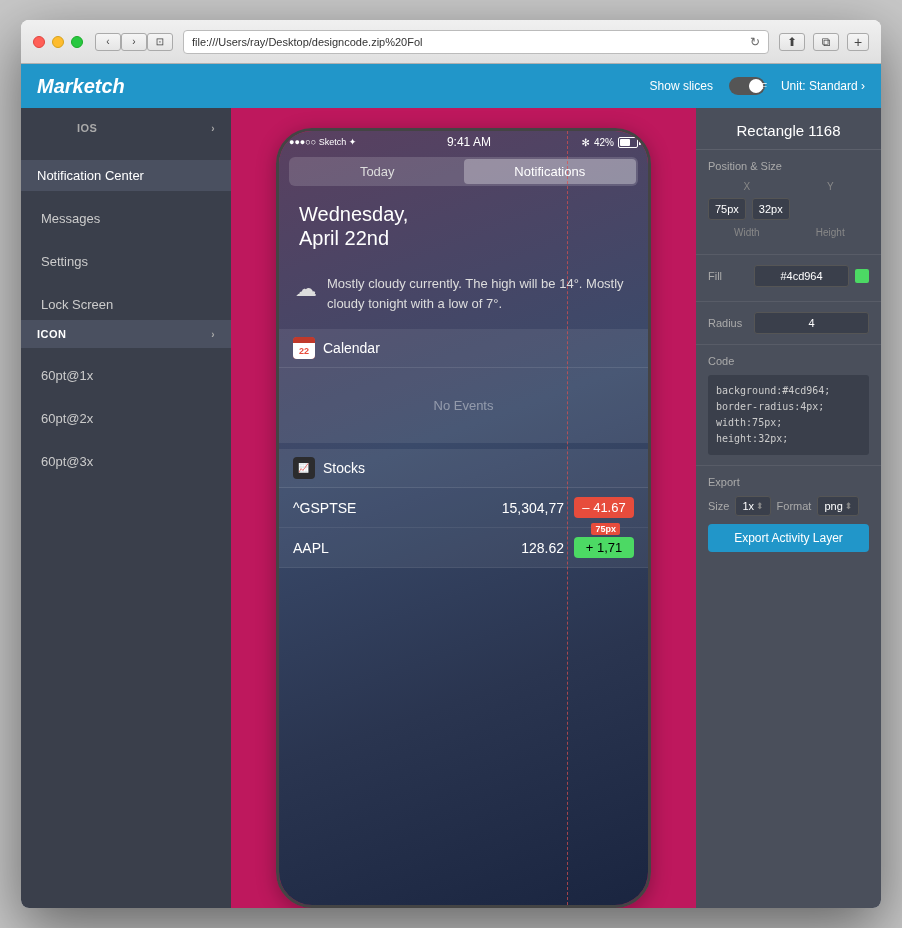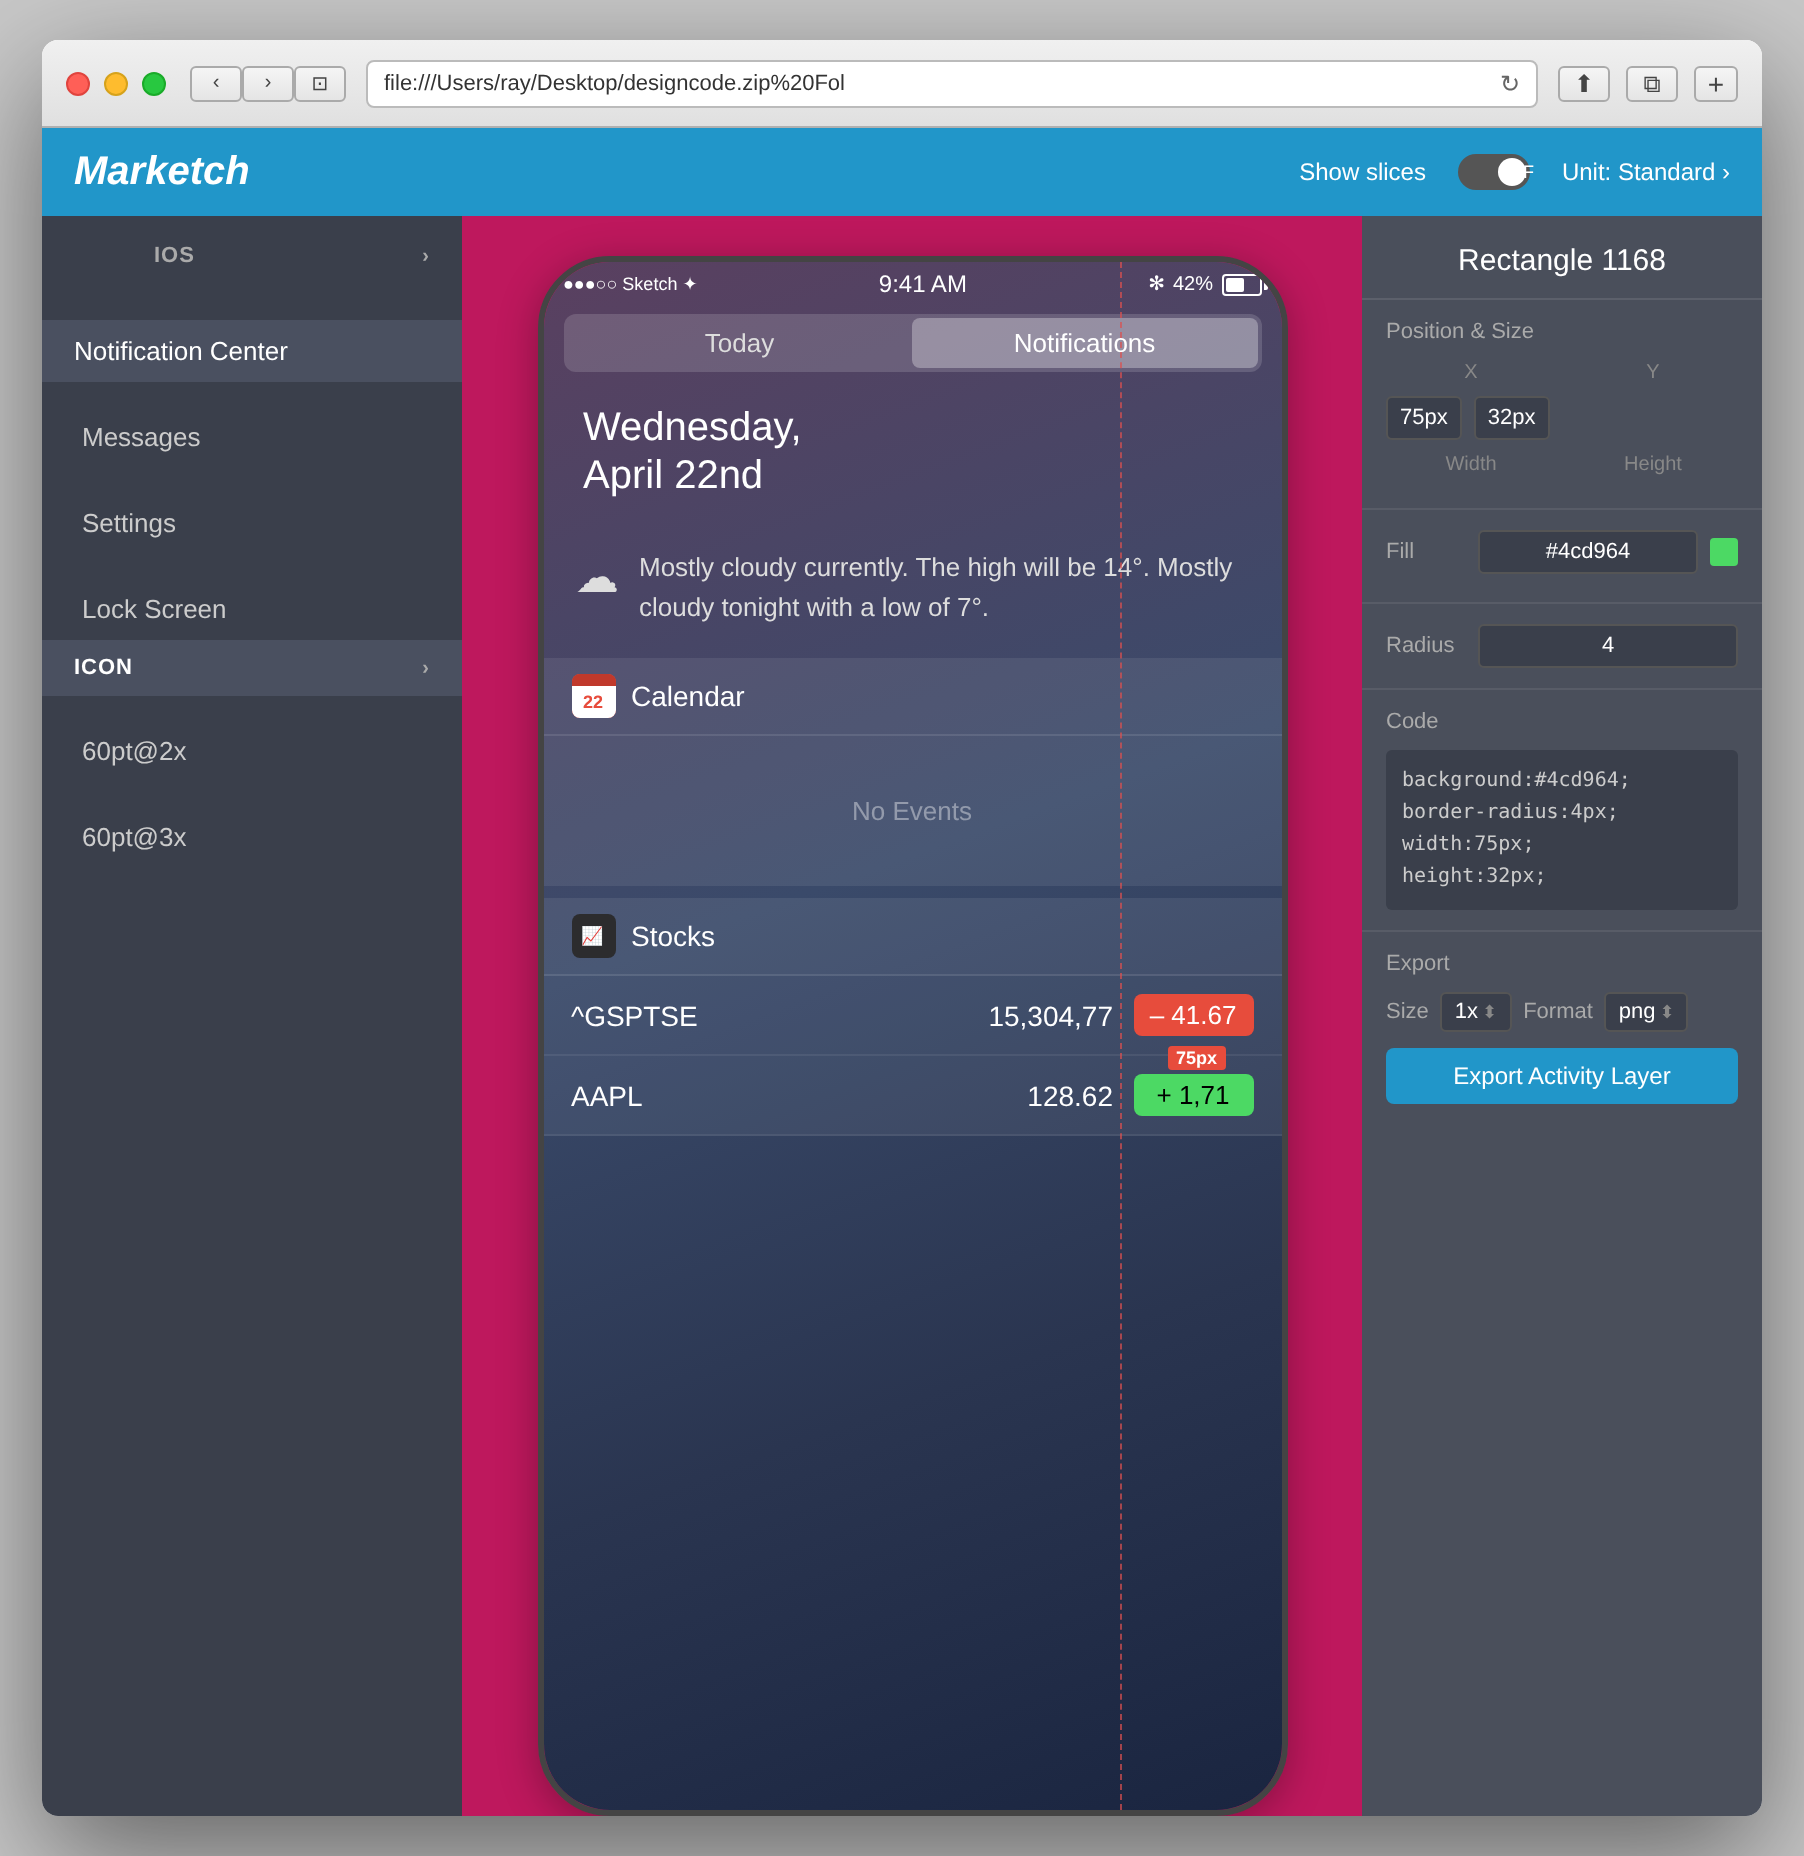--- a/index.html
+++ b/index.html
@@ -470,21 +470,21 @@
       color: #fff;
       font-size: 9px;
       padding: 1px 4px;
       border-radius: 2px;
       white-space: nowrap;
       font-weight: bold;
     }
 
     
     .right-panel {
-      width: 200px;
+      width: 185px;
       background: #4a4f5b;
       flex-shrink: 0;
       display: flex;
       flex-direction: column;
       overflow-y: auto;
     }
     .panel-title {
       font-size: 15px;
       font-weight: 500;
       color: #fff;
@@ -656,20 +656,23 @@
         <span>Settings</span>
       </div>
       <div class="sidebar-item sub">
         <span>Lock Screen</span>
       </div>
       <div class="sidebar-section-header2">
         <span>Icon</span>
         <span class="chevron">›</span>
       </div>
       <div class="sidebar-item sub">
+        <span>60pt@1x</span>
+      </div>
+      <div class="sidebar-item sub">
         <span>60pt@2x</span>
       </div>
       <div class="sidebar-item sub">
         <span>60pt@3x</span>
       </div>
     </div>
 
     <div class="canvas-area">
       <div class="phone-mockup">
         <div class="phone-screen">

